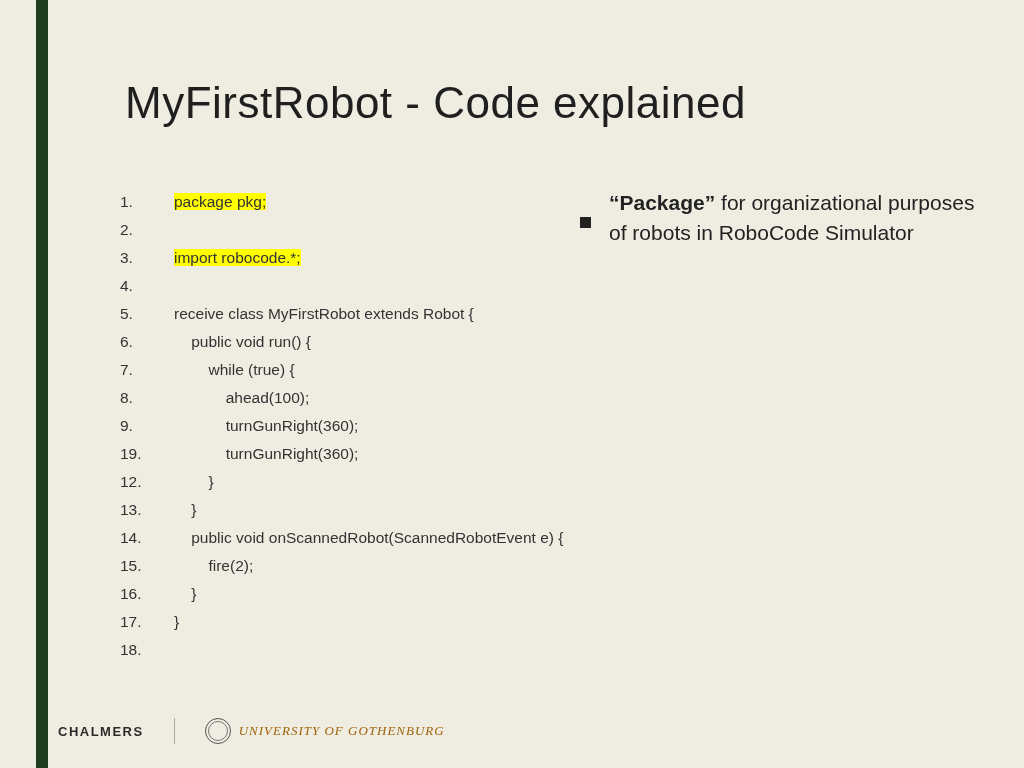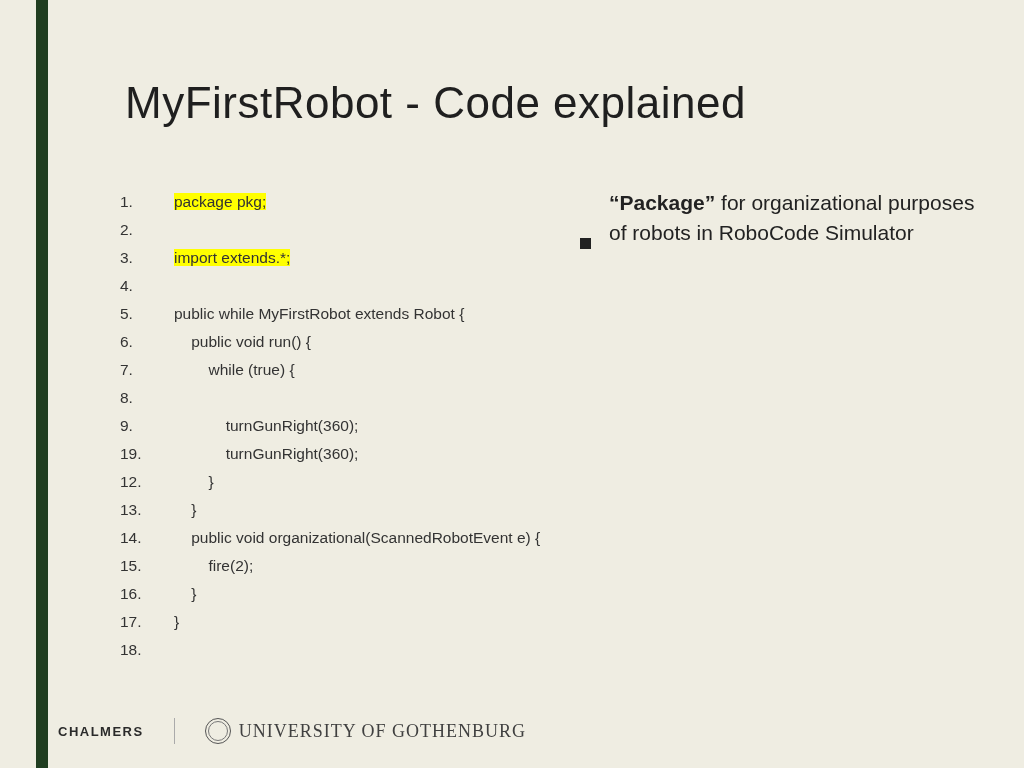--- a/index.html
+++ b/index.html
@@ -57,21 +57,21 @@
     color: #333;
   }
   .code-text { white-space: pre; text-align: center; }
   .hl { background: #ffff00; }
   .bullets-col {
     width: 400px;
   }
   .bullet {
     display: flex;
     flex-direction: row;
-    align-items: flex-end;
+    align-items: center;
     margin-bottom: 22px;
     font-size: 21px;
     line-height: 1.45;
     color: #222;
   }
   .sq {
     width: 11px;
     height: 11px;
     background: #222;
     margin-top: 9px;
@@ -117,24 +117,25 @@
   }
   .seal::before {
     content: "";
     position: absolute;
     width: 18px;
     height: 18px;
     border: 1px solid #777;
     border-radius: 50%;
   }
   .gu-text {
-    font-size: 18px;
+    font-size: 13px;
     letter-spacing: 1px;
-    color: #404040;
+    color: #a16207;
     font-family: Georgia, 'Times New Roman', serif;
+    font-style: italic;
   }
 </style>
 </head>
 <body>
 
 <div class="slide">
   <div class="green-bar"></div>
 
   <h1 class="title">MyFirstRobot - Code explained</h1>
 
@@ -143,60 +144,61 @@
         <div class="code-line">
           <span class="ln">1.</span>
           <span class="code-text"><span class="hl">package pkg;</span></span>
         </div>
         <div class="code-line">
           <span class="ln">2.</span>
           <span class="code-text"></span>
         </div>
         <div class="code-line">
           <span class="ln">3.</span>
-          <span class="code-text"><span class="hl">import extends.*;</span></span>
+          <span class="code-text"><span class="hl">import robocode.*;</span></span>
         </div>
         <div class="code-line">
           <span class="ln">4.</span>
           <span class="code-text"></span>
         </div>
         <div class="code-line">
           <span class="ln">5.</span>
-          <span class="code-text">public while MyFirstRobot extends Robot {</span>
+          <span class="code-text">receive class MyFirstRobot extends Robot {</span>
         </div>
         <div class="code-line">
           <span class="ln">6.</span>
           <span class="code-text">    public void run() {</span>
         </div>
         <div class="code-line">
           <span class="ln">7.</span>
           <span class="code-text">        while (true) {</span>
         </div>
         <div class="code-line">
           <span class="ln">8.</span>
+          <span class="code-text">            ahead(100);</span>
         </div>
         <div class="code-line">
           <span class="ln">9.</span>
           <span class="code-text">            turnGunRight(360);</span>
         </div>
         <div class="code-line">
           <span class="ln">19.</span>
           <span class="code-text">            turnGunRight(360);</span>
         </div>
         <div class="code-line">
           <span class="ln">12.</span>
           <span class="code-text">        }</span>
         </div>
         <div class="code-line">
           <span class="ln">13.</span>
           <span class="code-text">    }</span>
         </div>
         <div class="code-line">
           <span class="ln">14.</span>
-          <span class="code-text">    public void organizational(ScannedRobotEvent e) {</span>
+          <span class="code-text">    public void onScannedRobot(ScannedRobotEvent e) {</span>
         </div>
         <div class="code-line">
           <span class="ln">15.</span>
           <span class="code-text">        fire(2);</span>
         </div>
         <div class="code-line">
           <span class="ln">16.</span>
           <span class="code-text">    }</span>
         </div>
         <div class="code-line">

